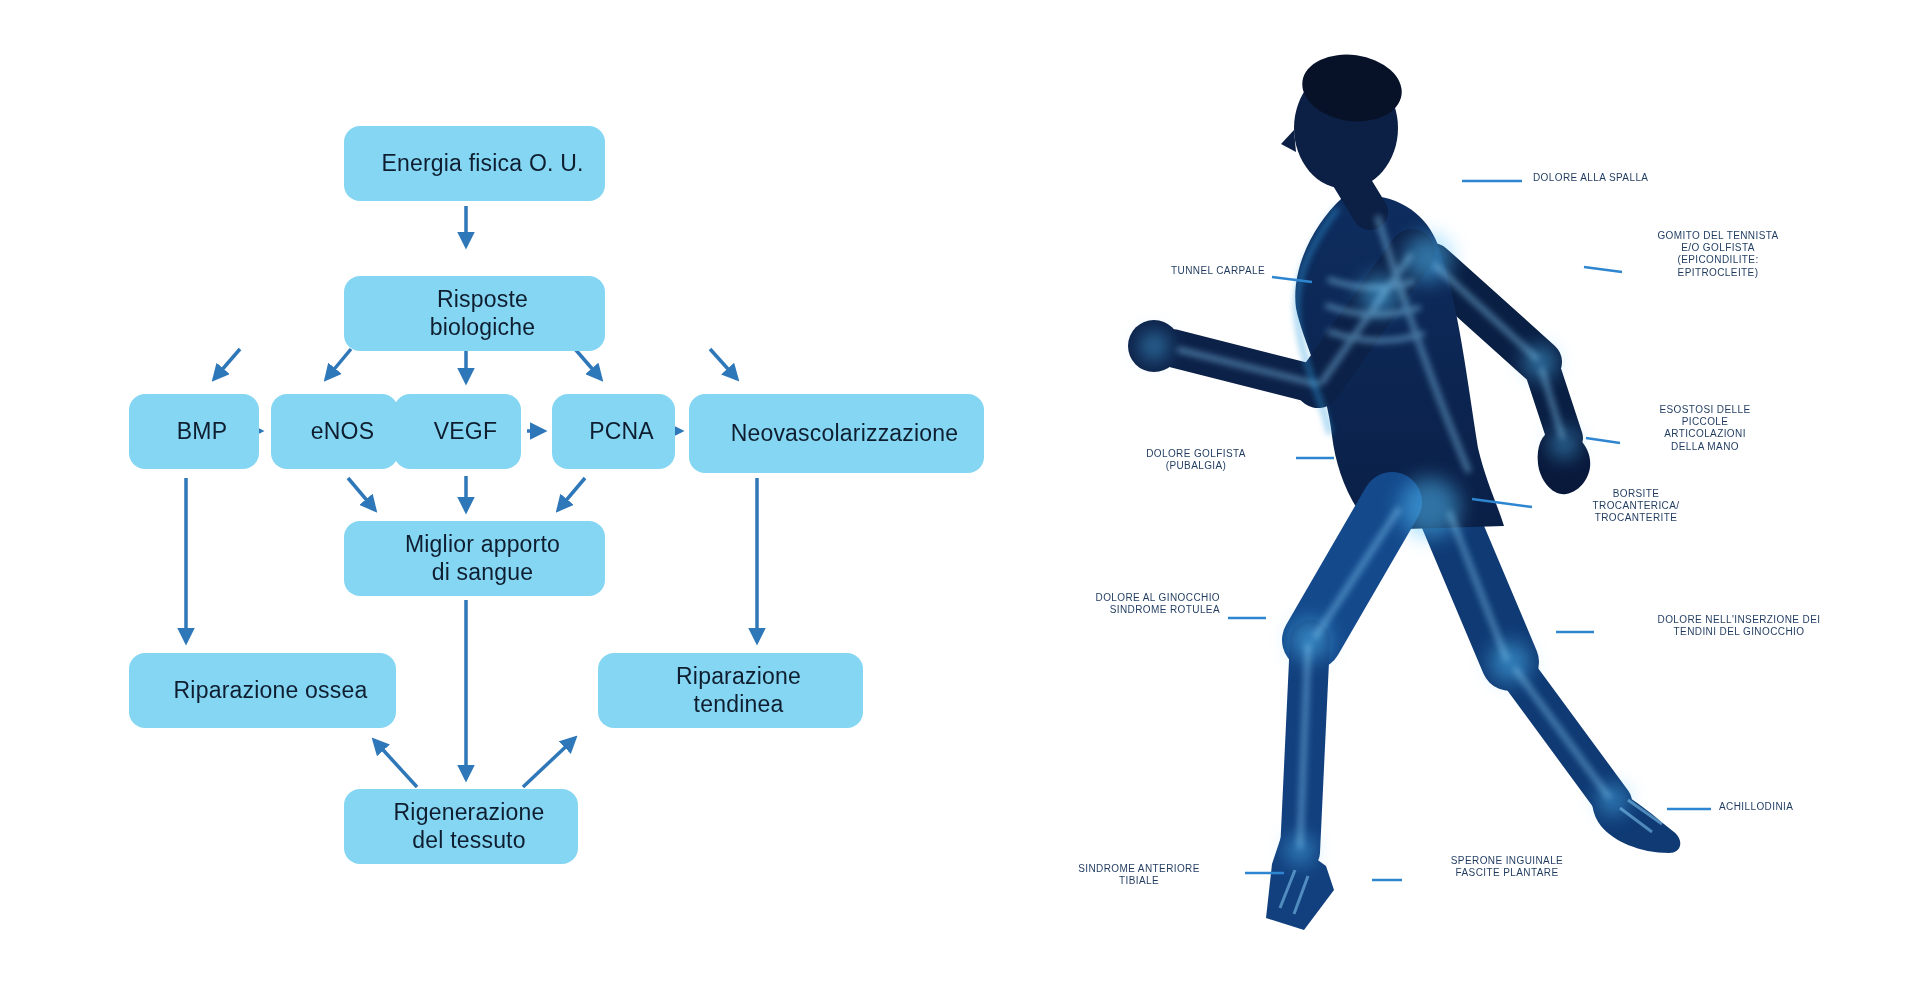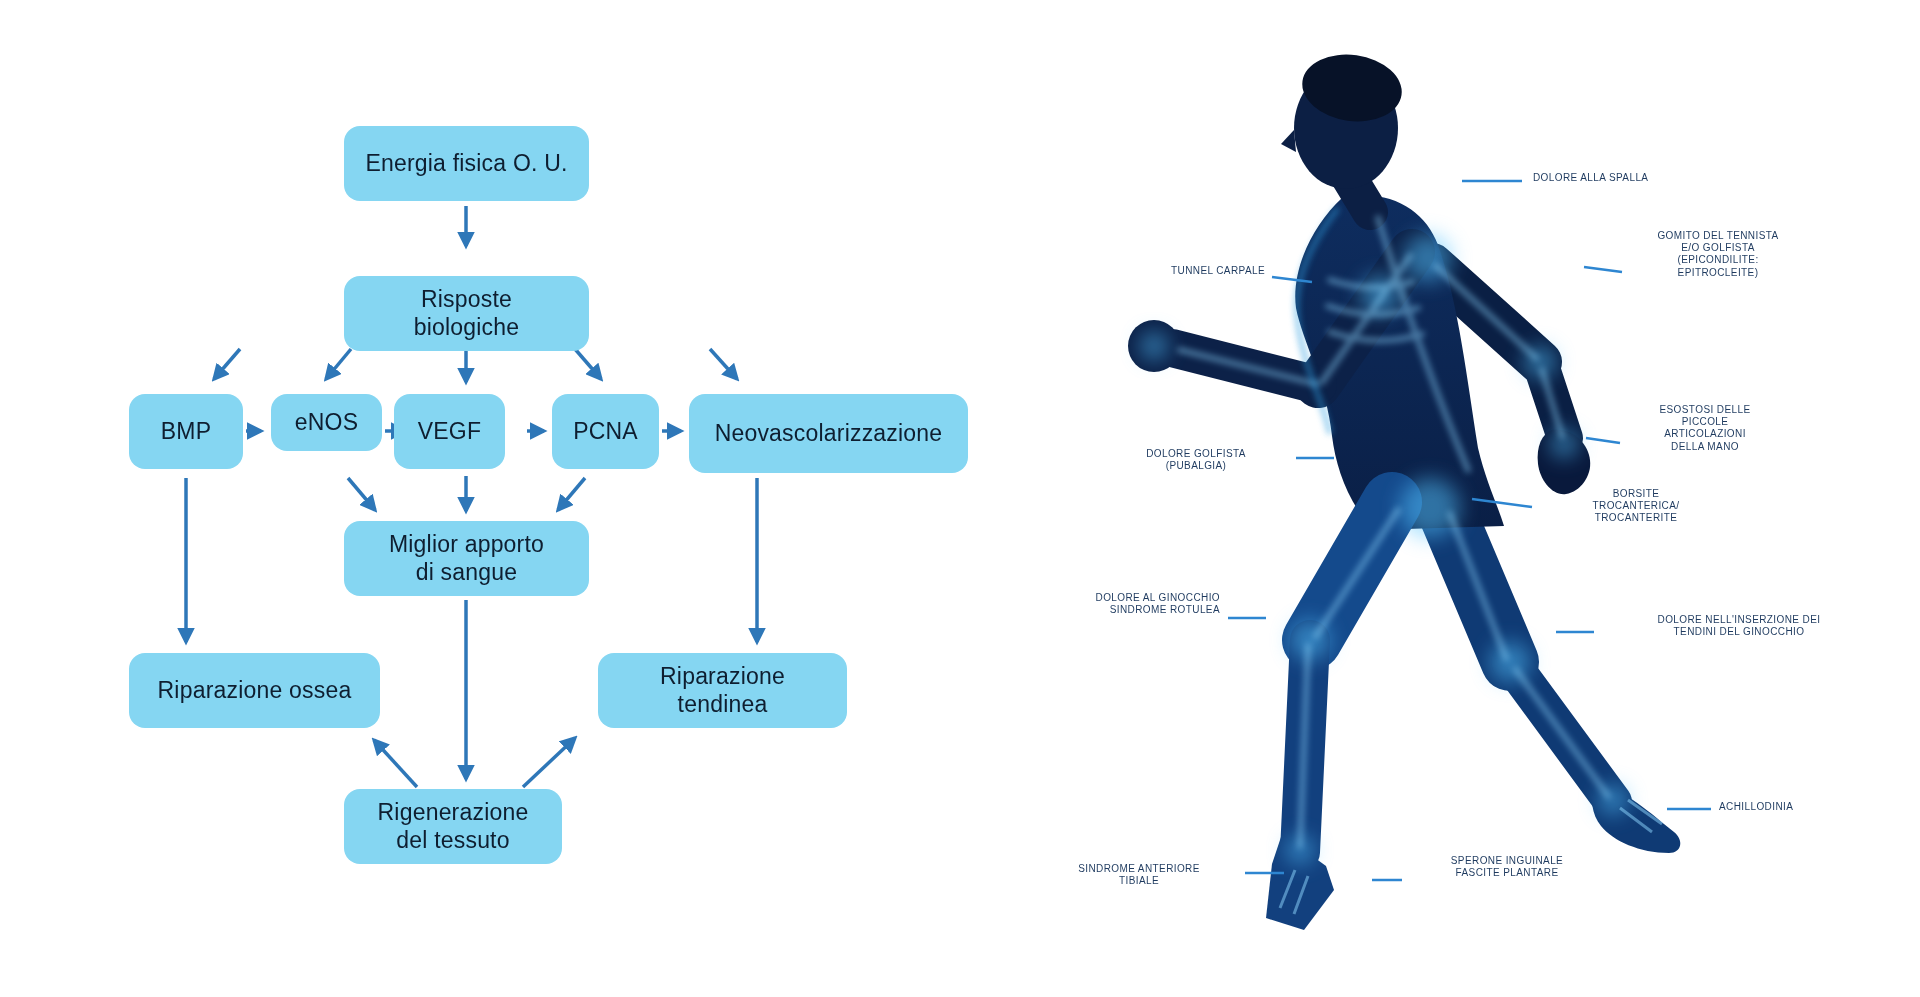--- a/index.html
+++ b/index.html
@@ -12,20 +12,21 @@
     background:#85d6f2;
     border-radius:16px;
     display:flex;align-items:center;justify-content:center;
     text-align:center;
     color:#0e1e30;
     font-size:23px;
     font-weight:500;
     line-height:1.18;
     white-space:pre-line;
     letter-spacing:.2px;
+    padding-left:16px;
   }
 
   
   .fig-label{
     position:absolute;
     color:#1e3a5f;
     font-size:10px;
     font-weight:normal;
     letter-spacing:.4px;
     line-height:1.22;
@@ -173,21 +174,21 @@
       <path d="M1372 880 L1402 880"></path>
     </g>
   </svg>
 
   <div>
     <div class="node" style="left:344px;top:126px;width:245px;height:75px">Energia fisica O. U.</div>
     <div class="node" style="left:344px;top:276px;width:245px;height:75px">Risposte
 biologiche</div>
 
     <div class="node" style="left:129px;top:394px;width:114px;height:75px">BMP</div>
-    <div class="node" style="left:271px;top:394px;width:111px;height:57px">eNOS</div>
+    <div class="node" style="left:271px;top:394px;width:111px;height:75px">eNOS</div>
     <div class="node" style="left:394px;top:394px;width:111px;height:75px">VEGF</div>
     <div class="node" style="left:552px;top:394px;width:107px;height:75px">PCNA</div>
     <div class="node" style="left:689px;top:394px;width:279px;height:79px">Neovascolarizzazione</div>
 
     <div class="node" style="left:344px;top:521px;width:245px;height:75px">Miglior apporto
 di sangue</div>
 
     <div class="node" style="left:129px;top:653px;width:251px;height:75px">Riparazione ossea</div>
     <div class="node" style="left:598px;top:653px;width:249px;height:75px">Riparazione
 tendinea</div>

